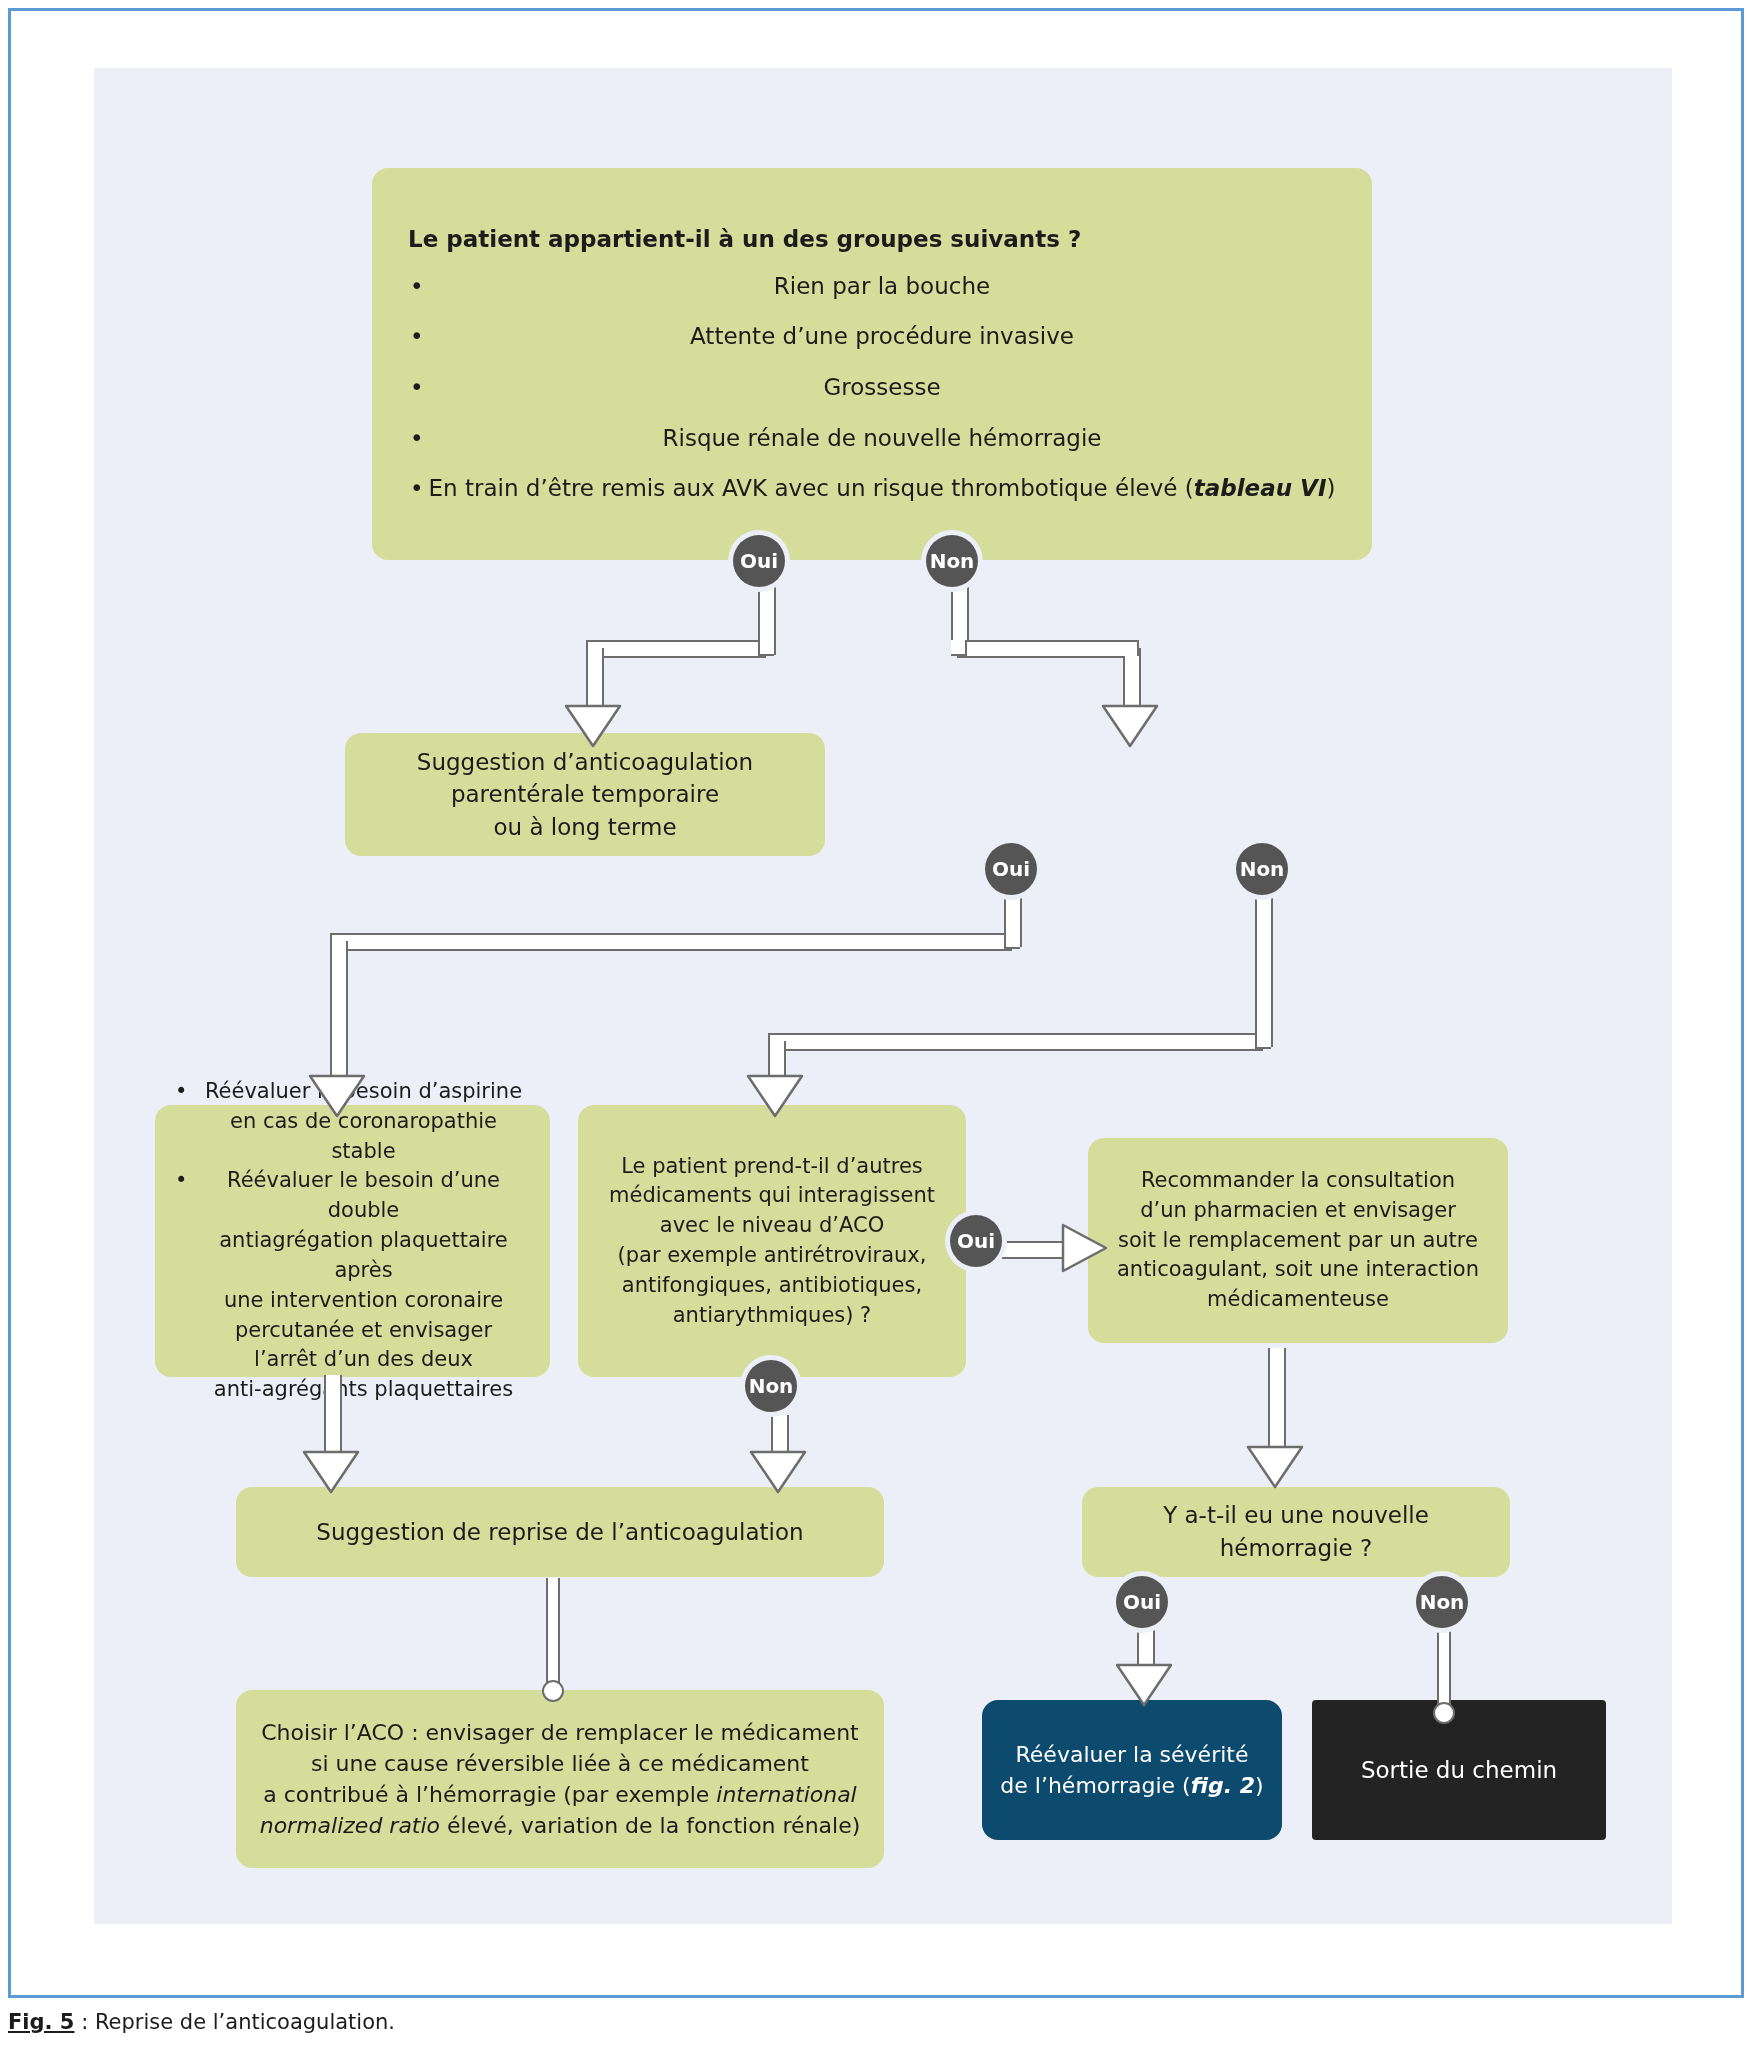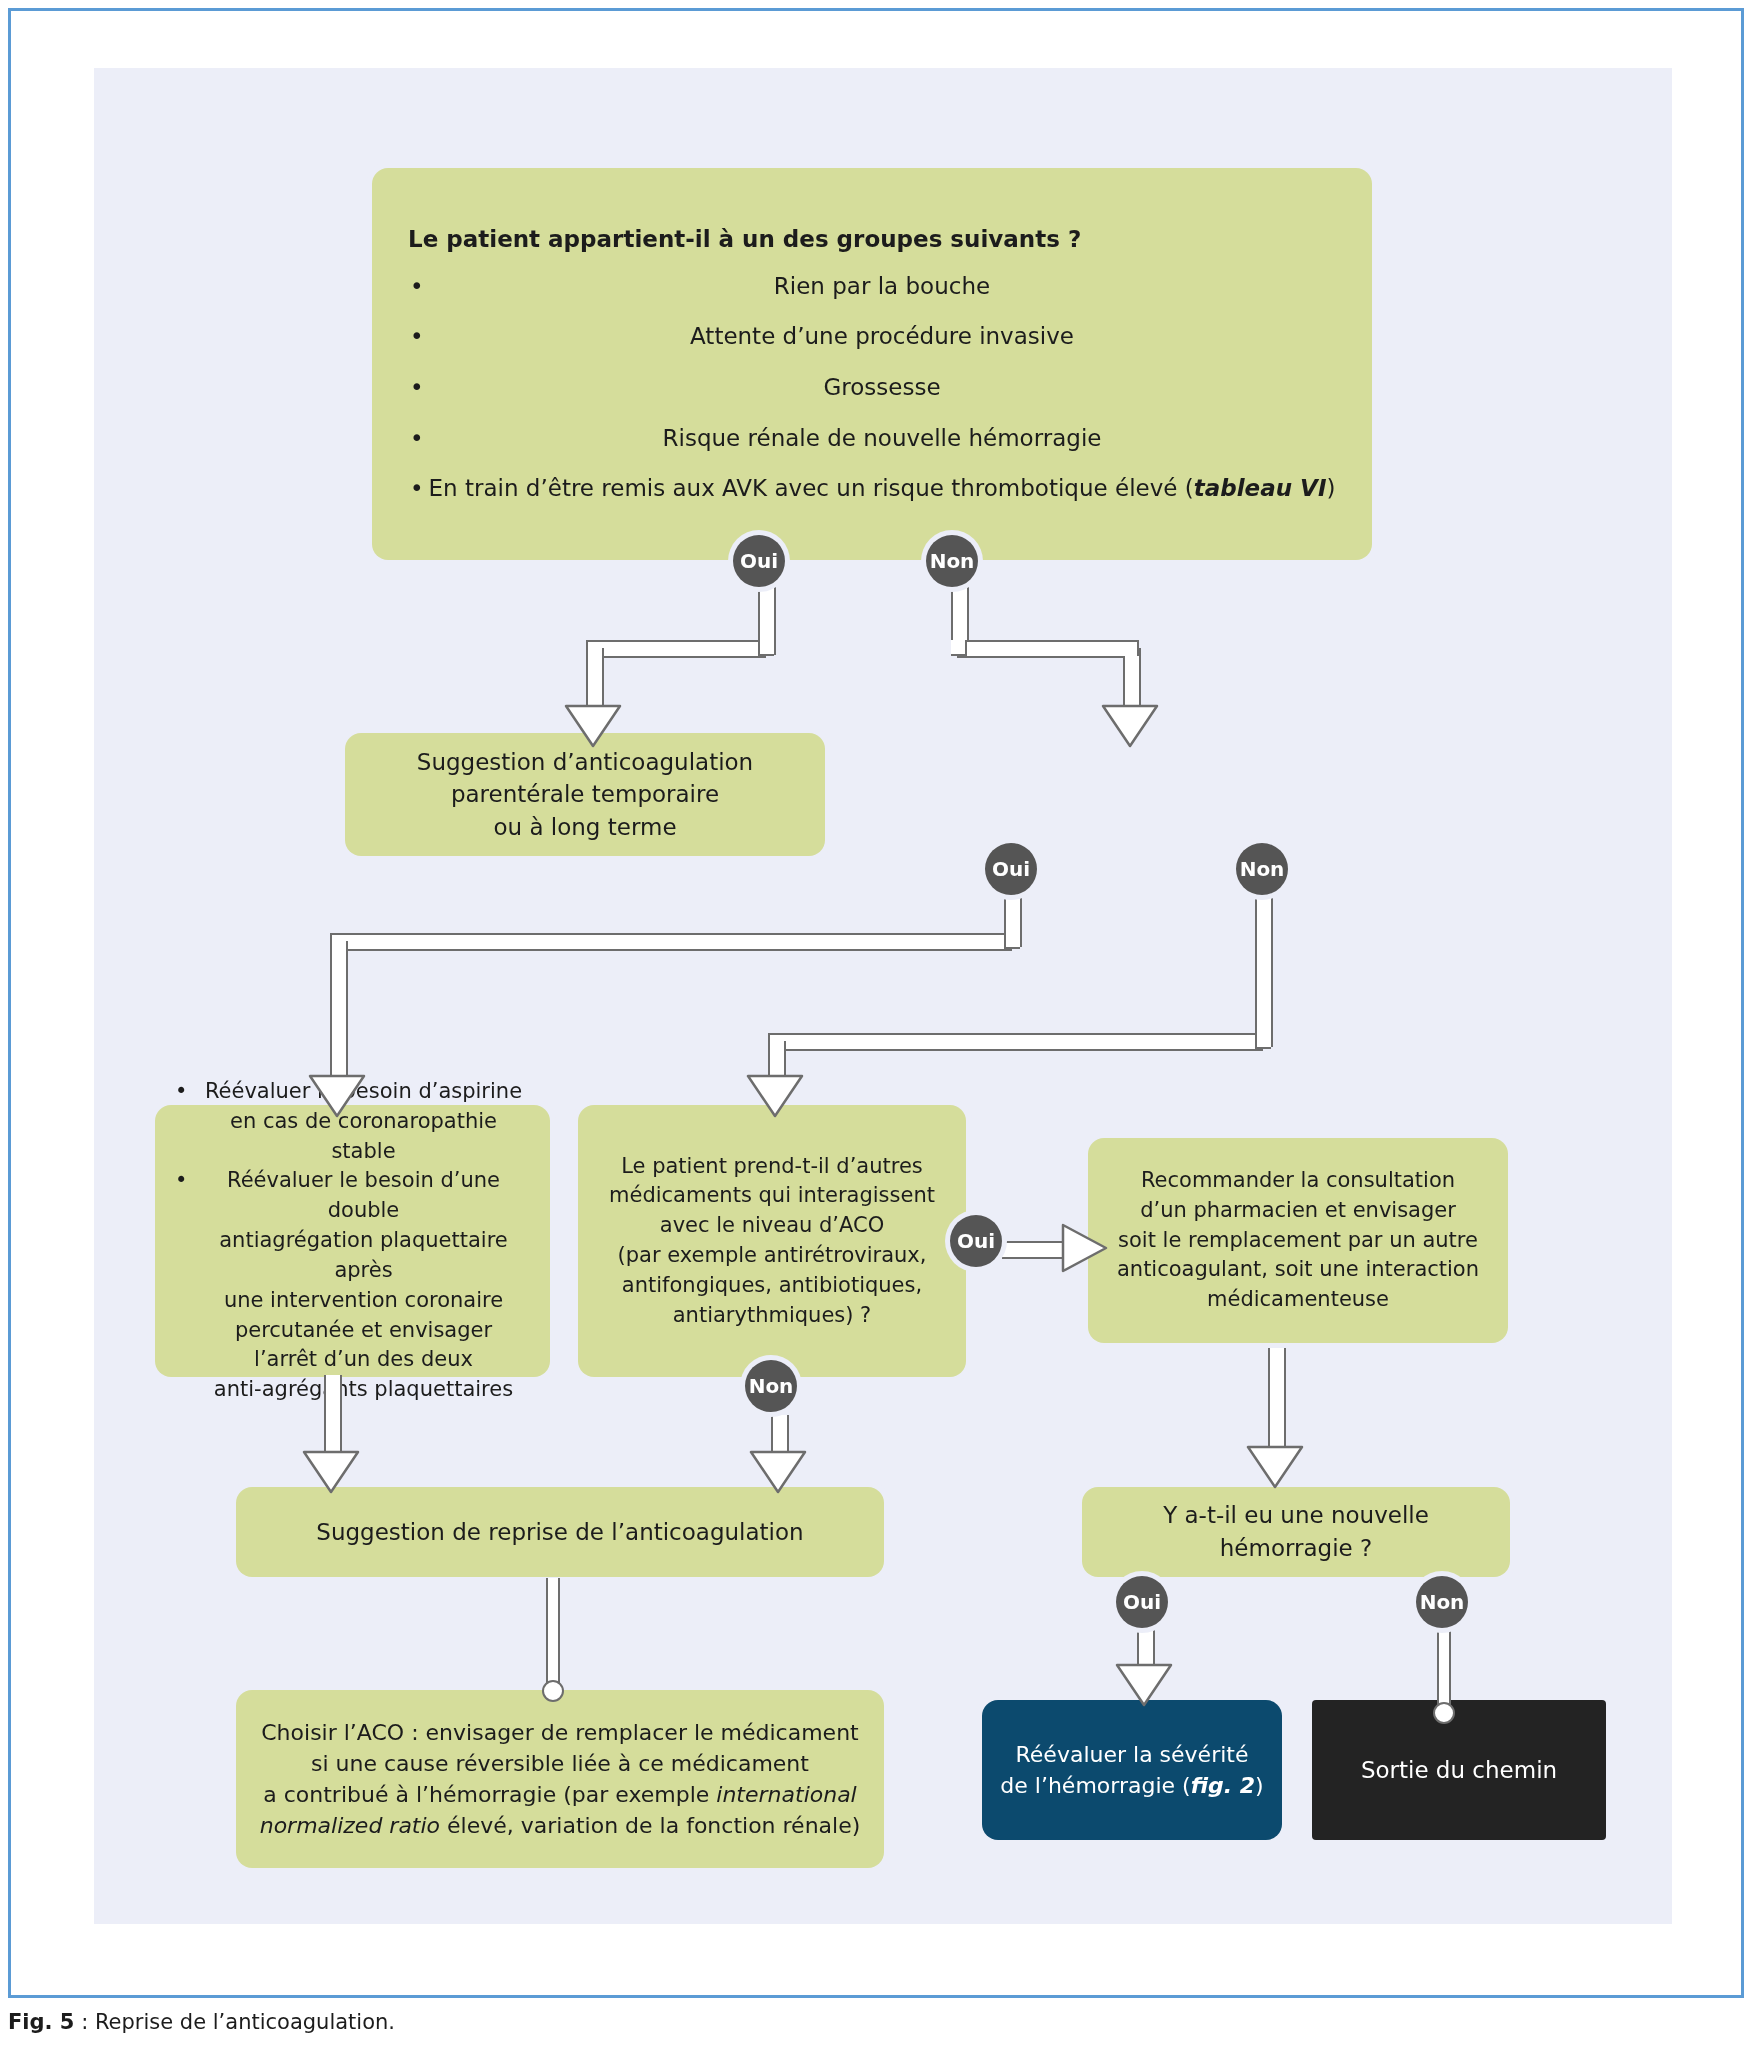--- a/index.html
+++ b/index.html
@@ -84,21 +84,21 @@
        background:#ffffff;border:2px solid #6d6d6d;z-index:10;}
 
   .arrowhead{position:absolute;z-index:9;}
   .arrowhead svg{display:block;}
 
   
   .caption{
     position:absolute;left:8px;top:2010px;
     font-size:21px;color:#1c1c1c;white-space:nowrap;
   }
-  .caption b{font-weight:bold;}
+  .caption b{font-weight:bold;text-decoration:underline;}
 </style>
 </head>
 <body>
 
 <div id="root">
   <div class="frame"></div>
   <div class="canvas"></div>
 
   <div class="pipe v" style="left:758px;top:560px;height:95px;"></div>
   <div class="patch lb" style="left:758px;top:640px;width:14px;height:14px;"></div>

